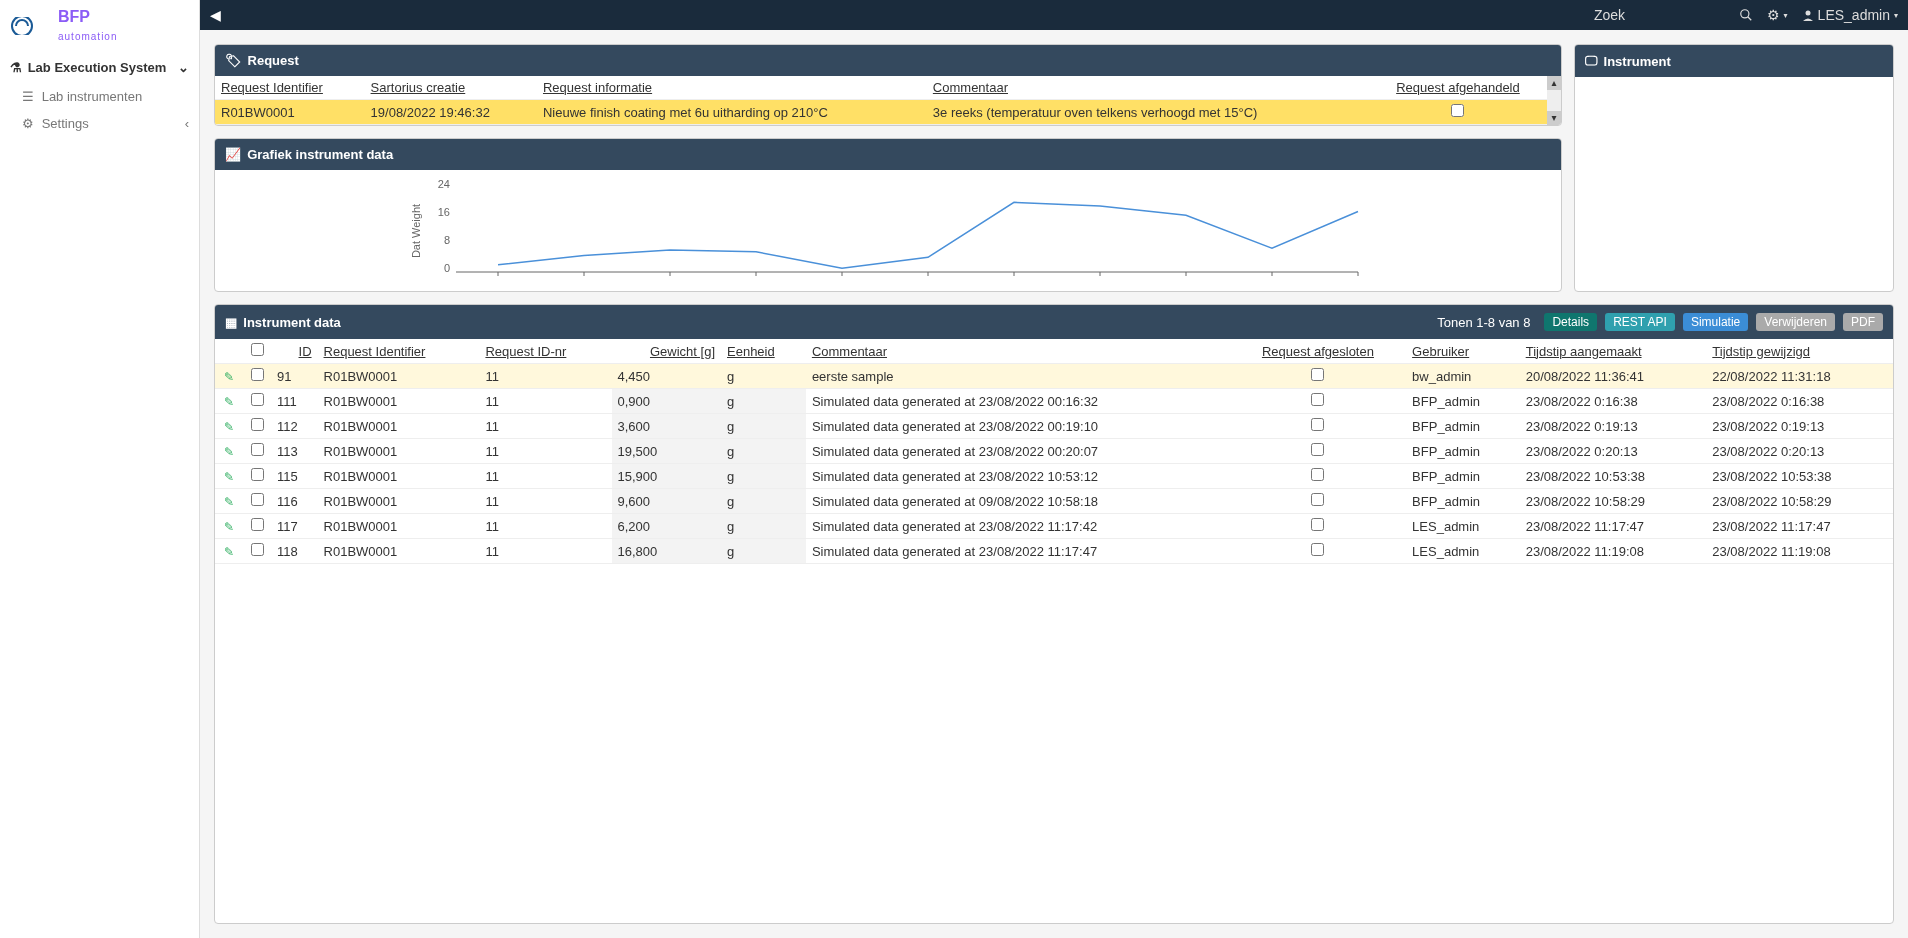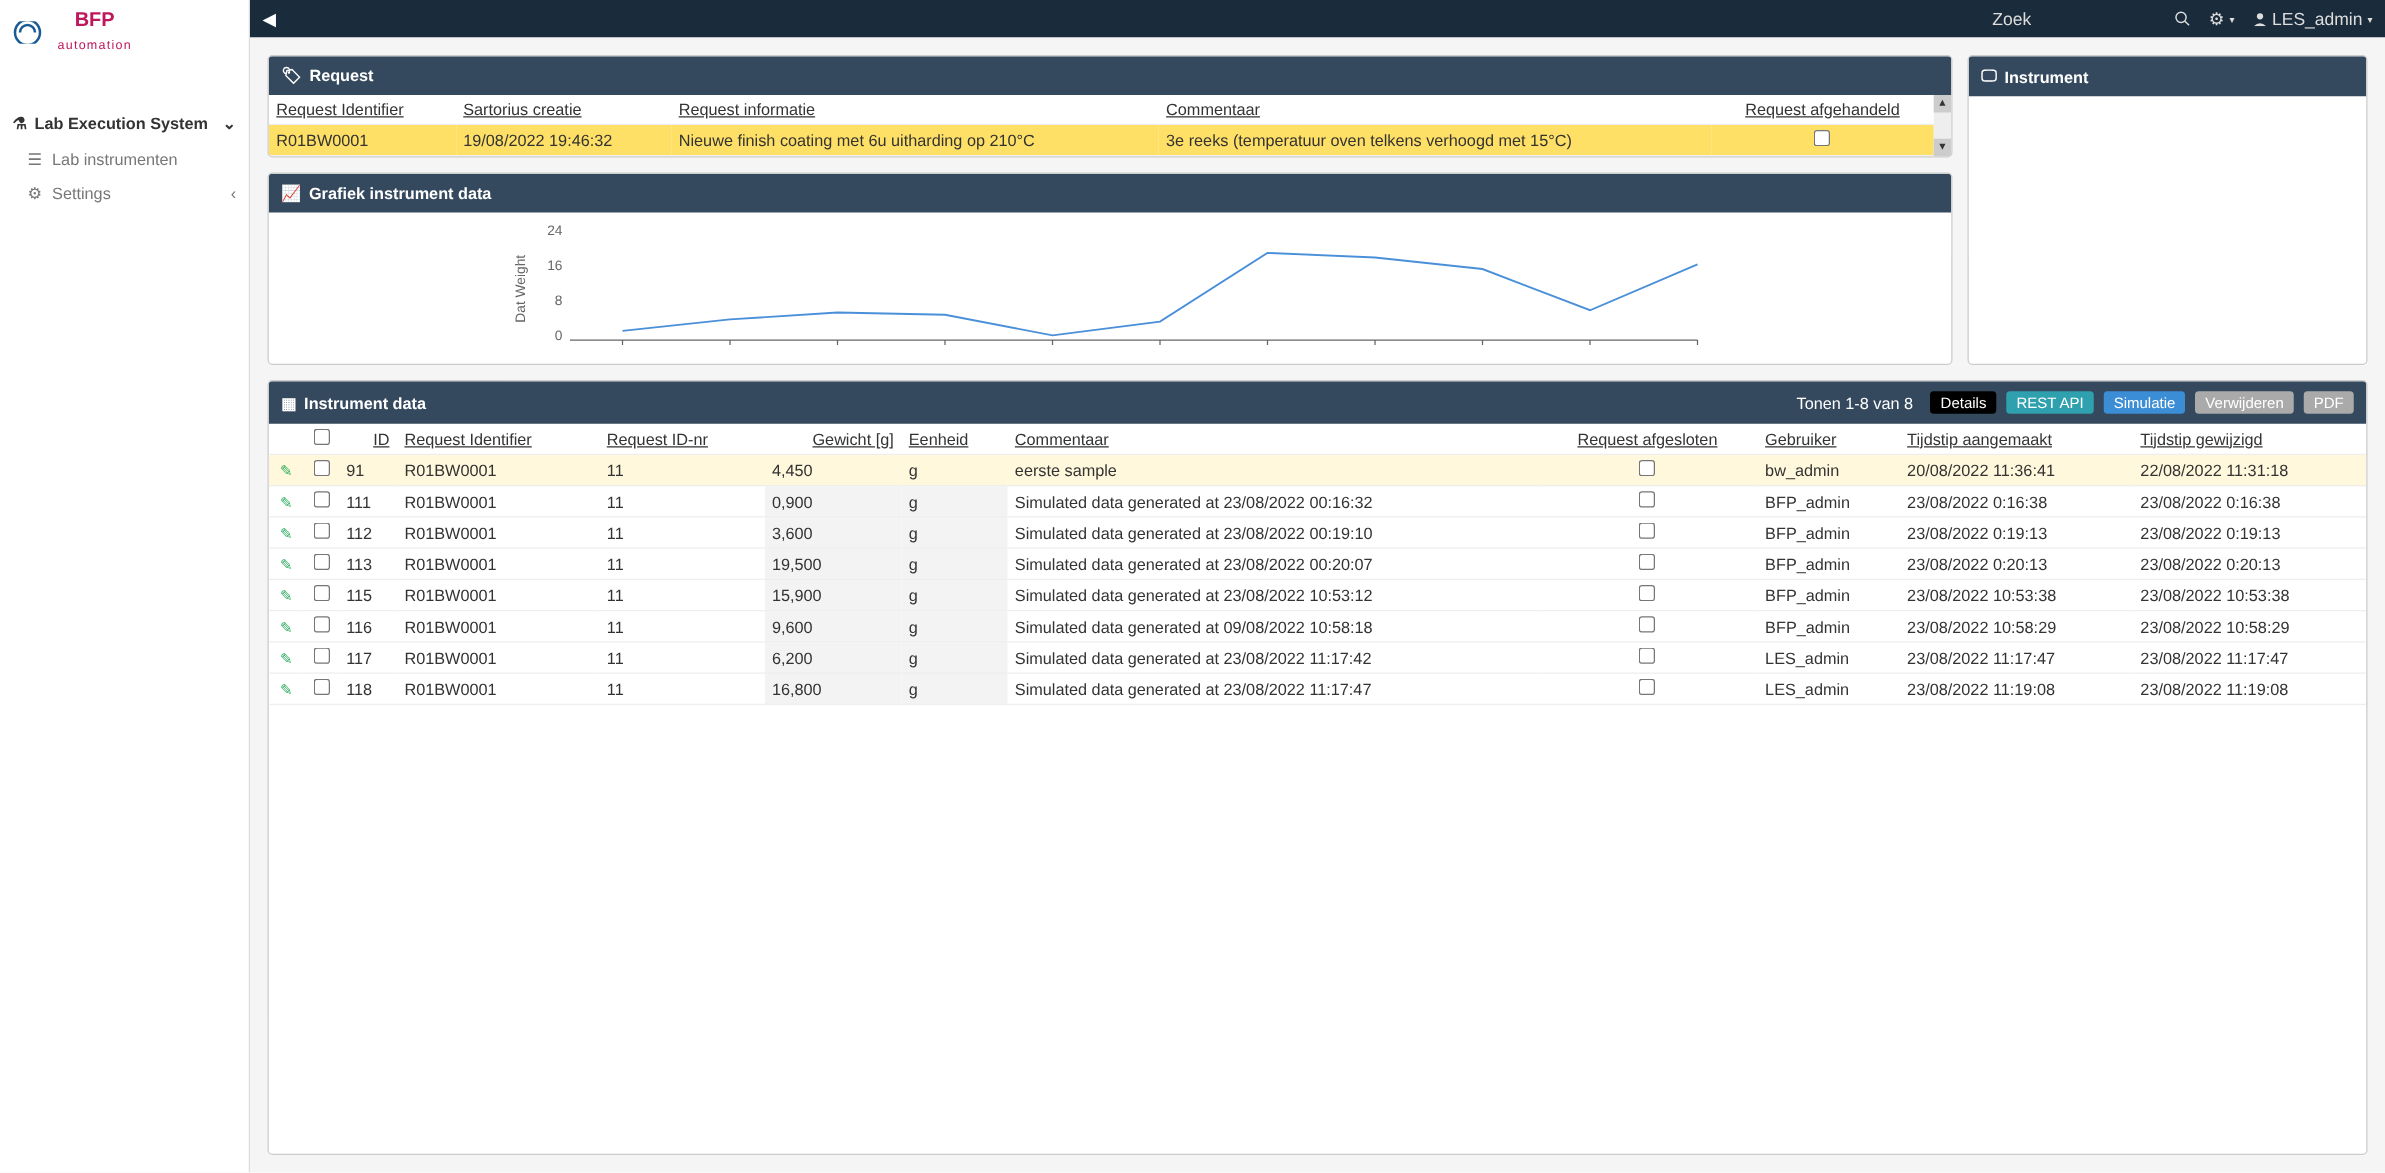--- a/index.html
+++ b/index.html
@@ -1,23 +1,23 @@
 <!DOCTYPE html>
 <html><head>
 <meta charset="utf-8">
 <style>
 * { box-sizing: border-box; margin: 0; padding: 0; }
 body { font-family: "Helvetica Neue", Arial, sans-serif; font-size: 13px; color: #333; background: #f5f5f5; overflow: hidden; }
 .app { display: flex; width: 1908px; height: 938px; position: relative; }
 
 
 .sidebar { width: 200px; background: #fff; border-right: 1px solid #ddd; flex-shrink: 0; }
-.logo { padding: 8px 10px; display: flex; align-items: center; gap: 12px; font-weight: bold; color: #be185d; font-size: 16px; text-align: center; }
+.logo { padding: 8px 10px; display: flex; align-items: center; gap: 24px; font-weight: bold; color: #8b5cf6; font-size: 16px; }
 .logo-icon { width: 24px; height: 18px; }
-.nav-root { padding: 8px 10px; display: flex; align-items: center; justify-content: space-between; cursor: pointer; font-weight: bold; margin-top: 31px; }
+.nav-root { padding: 8px 10px; display: flex; align-items: center; justify-content: space-between; cursor: pointer; font-weight: bold; }
 .nav-root .flask { margin-right: 6px; }
 .nav-item { padding: 6px 10px 6px 22px; display: flex; align-items: center; gap: 8px; color: #777; cursor: pointer; }
 .nav-item .chev { margin-left: auto; }
 
 
 .main { flex: 1; display: flex; flex-direction: column; }
 .topbar { height: 30px; background: #1a2b3c; color: #fff; display: flex; align-items: center; padding: 0 10px; }
 .topbar .collapse-btn { color: #fff; cursor: pointer; font-size: 14px; }
 .topbar .spacer { flex: 1; }
 .topbar .search-label { margin-right: 100px; color: #ddd; font-size: 14px; }
@@ -53,21 +53,21 @@
 .chart-svg .axis { stroke: #666; stroke-width: 1; }
 .chart-svg .series { fill: none; stroke: #4a90d9; stroke-width: 1.5; }
 .chart-svg text { font-size: 11px; fill: #666; }
 .chart-svg .ylabel { font-size: 11px; fill:#666; }
 
 
 .data-head { display: flex; align-items: center; }
 .data-head .spacer { flex: 1; }
 .data-head .countlbl { font-weight: normal; font-size: 13px; margin-right: 6px; }
 .btn { font-size: 12px; padding: 2px 8px; border-radius: 3px; border: none; color: #fff; cursor: pointer; margin-left: 2px; }
-.btn-green { background: #000000; }
+.btn-green { background: #0f766e; }
 .btn-teal { background: #2fa0ae; }
 .btn-blue { background: #3b8dd6; }
 .btn-grey { background: #aaa; }
 
 .data-table { width: 100%; border-collapse: collapse; font-size: 13px; }
 .data-table th, .data-table td { padding: 4px 6px; border-bottom: 1px solid #eee; text-align: left; }
 .data-table th { text-decoration: underline; font-weight: normal; cursor: pointer; }
 .data-table td.num { text-align: left; }
 .data-table td.ctr, .data-table th.ctr { text-align: center; }
 .data-table tr.sel td { background: #fff8dc; }

